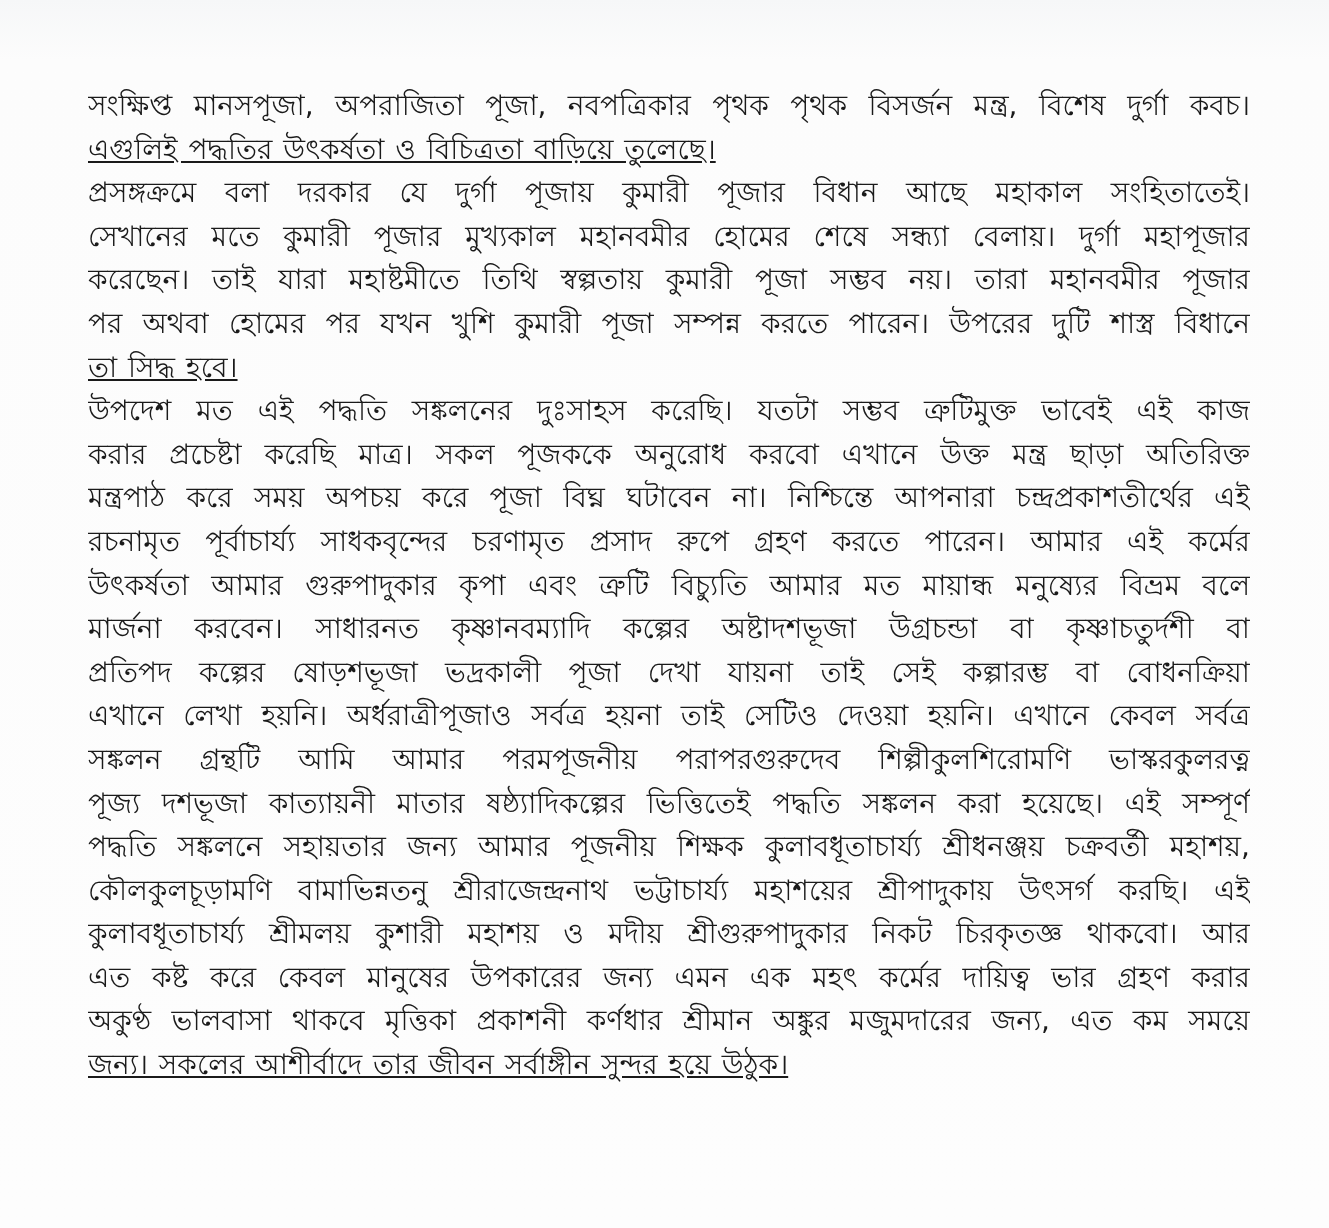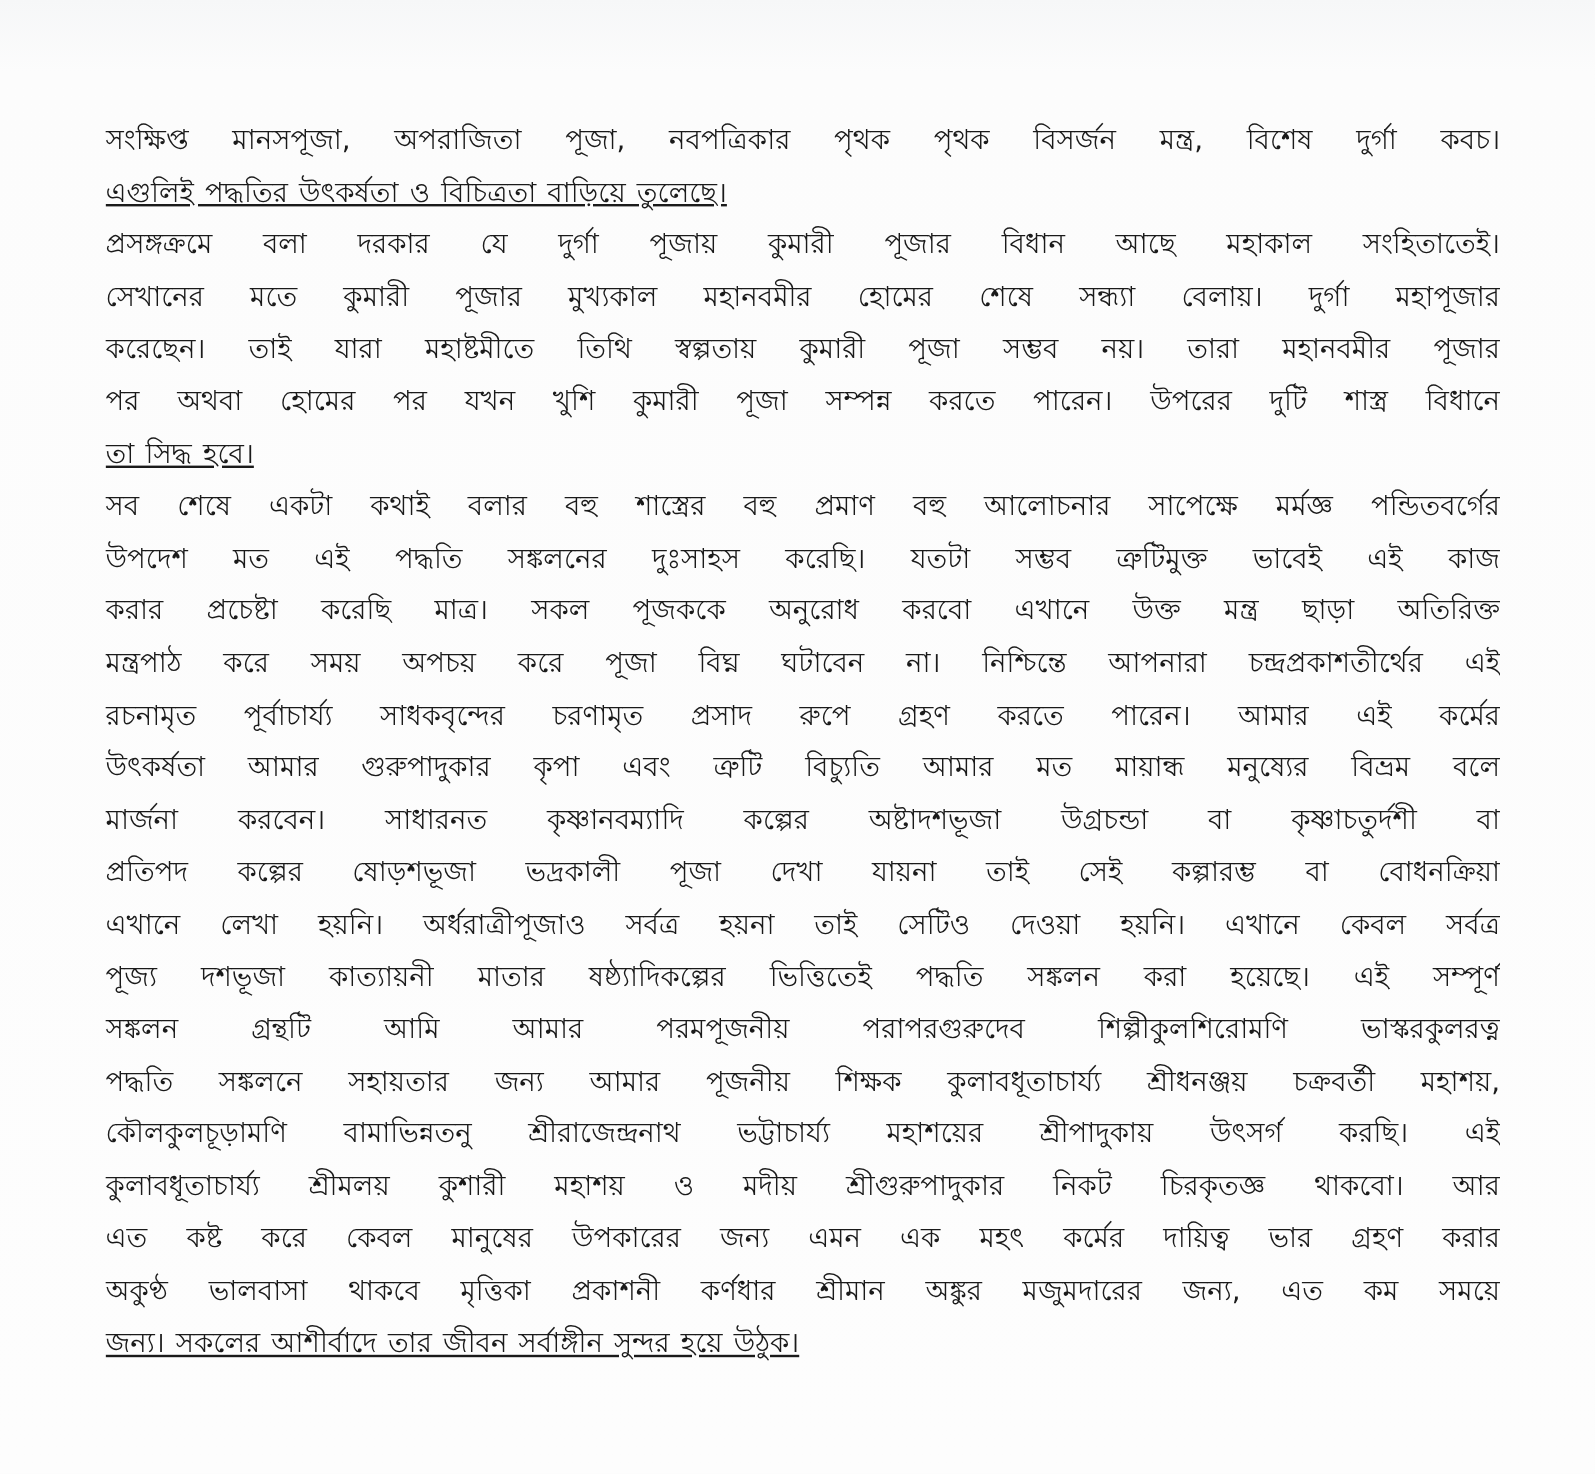--- a/index.html
+++ b/index.html
@@ -17,25 +17,25 @@
       position: absolute;
       left: 0;
       top: 0;
       width: 1329px;
       height: 1228px;
       background: linear-gradient(180deg, #f6f7f8 0px, #fcfcfc 60px, #fdfdfd 100%);
     }
     .text-block {
       position: absolute;
       left: 88px;
-      top: 96px;
+      top: 84px;
       width: 1162px;
       color: #1a1a1a;
       font-family: "DejaVu Sans", "Liberation Sans", sans-serif;
-      font-size: 23px;
+      font-size: 28px;
       line-height: 43.6px;
       text-align: justify;
       text-align-last: left;
       word-spacing: 2px;
     }
     .line {
       display: block;
       white-space: nowrap;
       text-align: justify;
       text-align-last: justify;
@@ -64,31 +64,30 @@
 
     <div class="paragraph">
       <span class="line">প্রসঙ্গক্রমে বলা দরকার যে দুর্গা পূজায় কুমারী পূজার বিধান আছে মহাকাল সংহিতাতেই।</span>
       <span class="line">সেখানের মতে কুমারী পূজার মুখ্যকাল মহানবমীর হোমের শেষে সন্ধ্যা বেলায়। দুর্গা মহাপূজার</span>
       <span class="line">করেছেন। তাই যারা মহাষ্টমীতে তিথি স্বল্পতায় কুমারী পূজা সম্ভব নয়। তারা মহানবমীর পূজার</span>
       <span class="line">পর অথবা হোমের পর যখন খুশি কুমারী পূজা সম্পন্ন করতে পারেন। উপরের দুটি শাস্ত্র বিধানে</span>
       <span class="line last">তা সিদ্ধ হবে।</span>
     </div>
 
     <div class="paragraph">
-      <span class="line">সব শেষে একটা কথাই বলার বহু শাস্ত্রের বহু প্রমাণ বহু আলোচনার সাপেক্ষে মর্মজ্ঞ পন্ডিতবর্গের</span>
       <span class="line">উপদেশ মত এই পদ্ধতি সঙ্কলনের দুঃসাহস করেছি। যতটা সম্ভব ত্রুটিমুক্ত ভাবেই এই কাজ</span>
       <span class="line">করার প্রচেষ্টা করেছি মাত্র। সকল পূজককে অনুরোধ করবো এখানে উক্ত মন্ত্র ছাড়া অতিরিক্ত</span>
       <span class="line">মন্ত্রপাঠ করে সময় অপচয় করে পূজা বিঘ্ন ঘটাবেন না। নিশ্চিন্তে আপনারা চন্দ্রপ্রকাশতীর্থের এই</span>
       <span class="line">রচনামৃত পূর্বাচার্য্য সাধকবৃন্দের চরণামৃত প্রসাদ রুপে গ্রহণ করতে পারেন। আমার এই কর্মের</span>
       <span class="line">উৎকর্ষতা আমার গুরুপাদুকার কৃপা এবং ত্রুটি বিচ্যুতি আমার মত মায়ান্ধ মনুষ্যের বিভ্রম বলে</span>
       <span class="line">মার্জনা করবেন। সাধারনত কৃষ্ণানবম্যাদি কল্পের অষ্টাদশভূজা উগ্রচন্ডা বা কৃষ্ণাচতুর্দশী বা</span>
       <span class="line">প্রতিপদ কল্পের ষোড়শভূজা ভদ্রকালী পূজা দেখা যায়না তাই সেই কল্পারম্ভ বা বোধনক্রিয়া</span>
       <span class="line">এখানে লেখা হয়নি। অর্ধরাত্রীপূজাও সর্বত্র হয়না তাই সেটিও দেওয়া হয়নি। এখানে কেবল সর্বত্র</span>
+      <span class="line">সঙ্কলন গ্রন্থটি আমি আমার পরমপূজনীয় পরাপরগুরুদেব শিল্পীকুলশিরোমণি ভাস্করকুলরত্ন</span>
       <span class="line">পূজ্য দশভূজা কাত্যায়নী মাতার ষষ্ঠ্যাদিকল্পের ভিত্তিতেই পদ্ধতি সঙ্কলন করা হয়েছে। এই সম্পূর্ণ</span>
-      <span class="line">সঙ্কলন গ্রন্থটি আমি আমার পরমপূজনীয় পরাপরগুরুদেব শিল্পীকুলশিরোমণি ভাস্করকুলরত্ন</span>
       <span class="line">পদ্ধতি সঙ্কলনে সহায়তার জন্য আমার পূজনীয় শিক্ষক কুলাবধূতাচার্য্য শ্রীধনঞ্জয় চক্রবর্তী মহাশয়,</span>
       <span class="line">কৌলকুলচূড়ামণি বামাভিন্নতনু শ্রীরাজেন্দ্রনাথ ভট্টাচার্য্য মহাশয়ের শ্রীপাদুকায় উৎসর্গ করছি। এই</span>
       <span class="line">কুলাবধূতাচার্য্য শ্রীমলয় কুশারী মহাশয় ও মদীয় শ্রীগুরুপাদুকার নিকট চিরকৃতজ্ঞ থাকবো। আর</span>
       <span class="line">এত কষ্ট করে কেবল মানুষের উপকারের জন্য এমন এক মহৎ কর্মের দায়িত্ব ভার গ্রহণ করার</span>
       <span class="line">অকুণ্ঠ ভালবাসা থাকবে মৃত্তিকা প্রকাশনী কর্ণধার শ্রীমান অঙ্কুর মজুমদারের জন্য, এত কম সময়ে</span>
       <span class="line last">জন্য। সকলের আশীর্বাদে তার জীবন সর্বাঙ্গীন সুন্দর হয়ে উঠুক।</span>
     </div>
 
   </div>
 </div>

